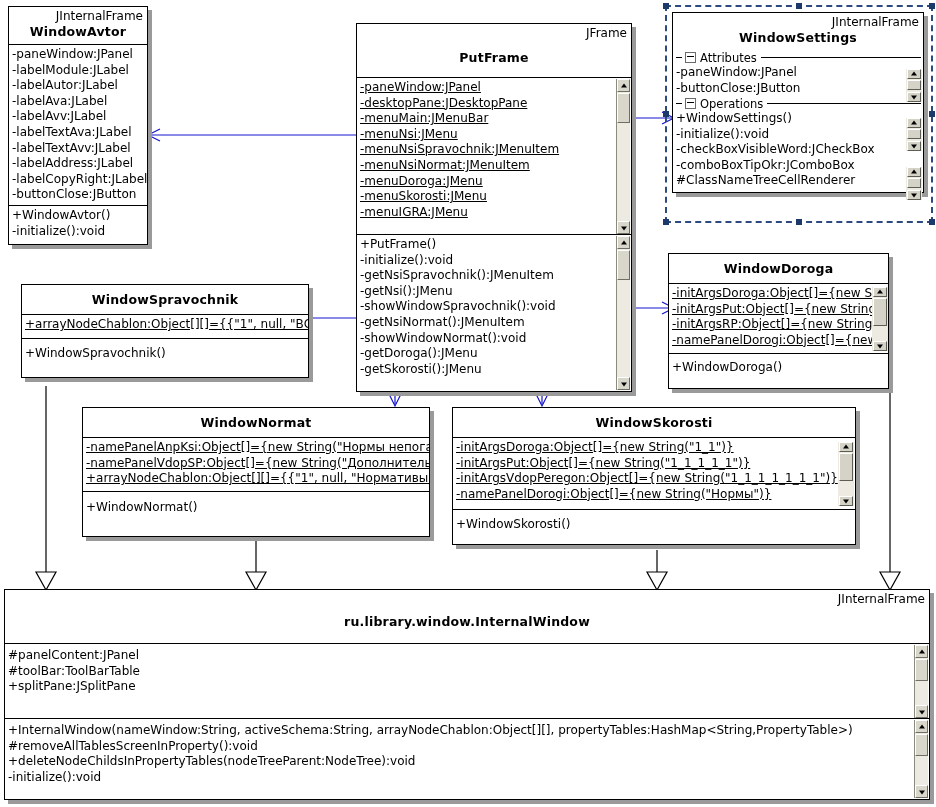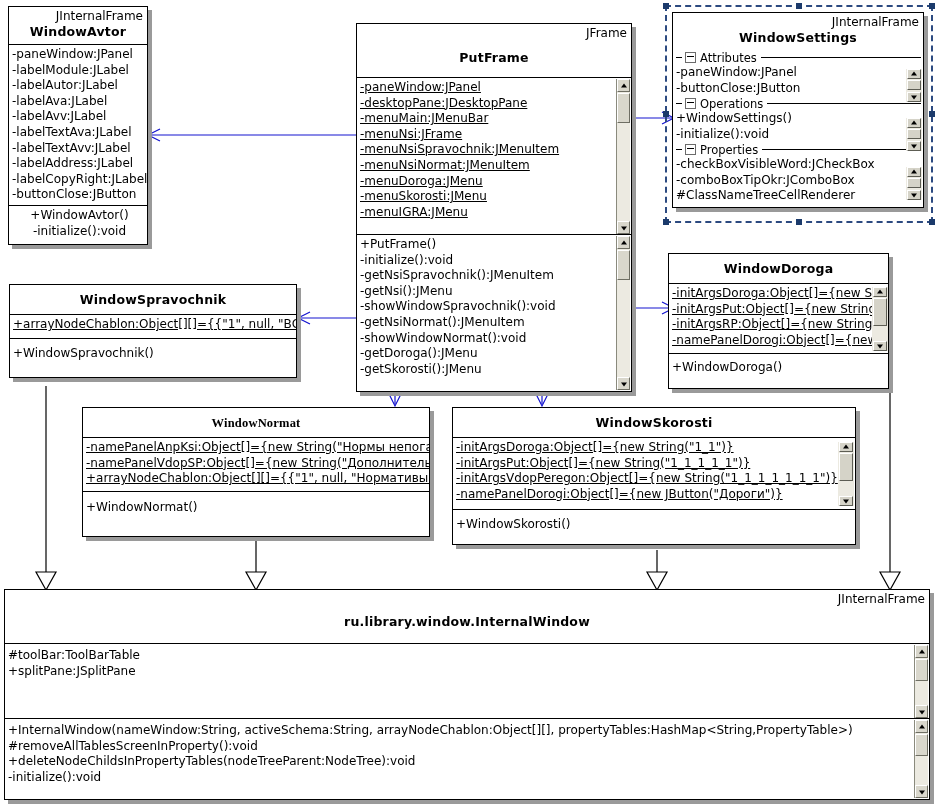--- a/index.html
+++ b/index.html
@@ -138,36 +138,36 @@
       <div class="mem">-labelModule:JLabel</div>
       <div class="mem">-labelAutor:JLabel</div>
       <div class="mem">-labelAva:JLabel</div>
       <div class="mem">-labelAvv:JLabel</div>
       <div class="mem">-labelTextAva:JLabel</div>
       <div class="mem">-labelTextAvv:JLabel</div>
       <div class="mem">-labelAddress:JLabel</div>
       <div class="mem">-labelCopyRight:JLabel</div>
       <div class="mem">-buttonClose:JButton</div>
     </div>
-    <div class="compart last" style="height:38px;text-align:center;">
+    <div class="compart last" style="height:38px;">
       <div class="mem">+WindowAvtor()</div>
       <div class="mem">-initialize():void</div>
     </div>
   </div>
 
   <div class="uml" style="left:356px;top:4px;width:276px;margin-top:19px;">
     <div class="hdr" style="height:54px;">
       <div class="stereo">JFrame</div>
       <div class="cname" style="padding-top:10px;">PutFrame</div>
     </div>
     <div class="compart" style="height:157px;">
       <div class="mem st">-paneWindow:JPanel</div>
       <div class="mem st">-desktopPane:JDesktopPane</div>
       <div class="mem st">-menuMain:JMenuBar</div>
-      <div class="mem st">-menuNsi:JFrame</div>
+      <div class="mem st">-menuNsi:JMenu</div>
       <div class="mem st">-menuNsiSpravochnik:JMenuItem</div>
       <div class="mem st">-menuNsiNormat:JMenuItem</div>
       <div class="mem st">-menuDoroga:JMenu</div>
       <div class="mem st">-menuSkorosti:JMenu</div>
       <div class="mem st">-menuIGRA:JMenu</div>
       <div class="sb" style="top:1px;height:155px;">
         <div class="btn up">
             <span class="ar"></span>
           </div>
         <div class="thumb" style="top:14px;height:30px;"></div>
@@ -220,26 +220,20 @@
         <span class="dash"></span>
         <span class="exp"></span>
         <span class="gl">Operations</span>
         <span class="rule"></span>
       </div>
       <div class="grow">+WindowSettings()</div>
       <div class="grow">-initialize():void</div>
     </div>
 
     <div>
-      <div class="grp">
-        <span class="dash"></span>
-        <span class="exp"></span>
-        <span class="gl">Properties</span>
-        <span class="rule"></span>
-      </div>
       <div class="grow">-checkBoxVisibleWord:JCheckBox</div>
       <div class="grow">-comboBoxTipOkr:JComboBox</div>
     </div>
 
     <div>
       <div class="grow">#ClassNameTreeCellRenderer</div>
       <div style="height:3px"></div>
     </div>
 
     <div class="sbm" style="right:1px;top:56px;height:33px;">
@@ -274,21 +268,21 @@
   <div class="sel" style="left:665px;top:5px;width:268px;height:218px;"></div>
   <div class="hnd" style="left:663px;top:3px;"></div>
   <div class="hnd" style="left:796px;top:3px;"></div>
   <div class="hnd" style="left:929px;top:3px;"></div>
   <div class="hnd" style="left:663px;top:111px;"></div>
   <div class="hnd" style="left:929px;top:111px;"></div>
   <div class="hnd" style="left:663px;top:219px;"></div>
   <div class="hnd" style="left:796px;top:219px;"></div>
   <div class="hnd" style="left:929px;top:219px;"></div>
 
-  <div class="uml" style="left:9px;top:284px;width:288px;">
+  <div class="uml" style="left:21px;top:284px;width:288px;">
     <div class="hdr" style="padding-top:6px;height:30px;">
       <div class="cname">WindowSpravochnik</div>
     </div>
     <div class="compart" style="height:24px;">
       <div class="mem st">+arrayNodeChablon:Object[][]={{"1", null, "ВСП",</div>
     </div>
     <div class="compart last" style="height:38px;padding-top:7px;">
       <div class="mem">+WindowSpravochnik()</div>
     </div>
   </div>
@@ -311,42 +305,42 @@
             <span class="ar"></span>
           </div>
       </div>
     </div>
     <div class="compart last" style="height:34px;padding-top:6px;">
       <div class="mem">+WindowDoroga()</div>
     </div>
   </div>
 
   <div class="uml" style="left:82px;top:407px;width:348px;">
-    <div class="hdr" style="padding-top:6px;height:30px;font-family:Liberation Serif, serif;">
+    <div class="hdr" style="padding-top:6px;height:30px;">
       <div class="cname">WindowNormat</div>
     </div>
     <div class="compart" style="height:54px;">
       <div class="mem st">-namePanelAnpKsi:Object[]={new String("Нормы непогаше</div>
       <div class="mem st">-namePanelVdopSP:Object[]={new String("Дополнительны</div>
       <div class="mem st">+arrayNodeChablon:Object[][]={{"1", null, "Нормативы дл</div>
     </div>
     <div class="compart last" style="height:44px;padding-top:8px;">
       <div class="mem">+WindowNormat()</div>
     </div>
   </div>
 
   <div class="uml" style="left:452px;top:407px;width:404px;">
     <div class="hdr" style="padding-top:6px;height:30px;">
       <div class="cname">WindowSkorosti</div>
     </div>
     <div class="compart" style="height:72px;">
       <div class="mem st">-initArgsDoroga:Object[]={new String("1_1")}</div>
       <div class="mem st">-initArgsPut:Object[]={new String("1_1_1_1_1")}</div>
       <div class="mem st">-initArgsVdopPeregon:Object[]={new String("1_1_1_1_1_1_1")}</div>
-      <div class="mem st">-namePanelDorogi:Object[]={new JButton("Дороги")}</div>
+      <div class="mem st">-namePanelDorogi:Object[]={new String("Нормы")}</div>
       <div class="sbm" style="right:1px;top:4px;height:64px;">
         <div class="b up">
             <span class="ar"></span>
           </div>
         <div class="t" style="height:28px;"></div>
         <div class="b dn">
             <span class="ar"></span>
           </div>
       </div>
     </div>
@@ -354,20 +348,21 @@
       <div class="mem">+WindowSkorosti()</div>
     </div>
   </div>
 
   <div class="uml" style="left:4px;top:589px;width:926px;">
     <div class="hdr" style="height:54px;">
       <div class="stereo">JInternalFrame</div>
       <div class="cname" style="padding-top:8px;">ru.library.window.InternalWindow</div>
     </div>
     <div class="compart" style="height:75px;padding-top:4px;">
+      <div class="mem">#panelContent:JPanel</div>
       <div class="mem">#toolBar:ToolBarTable</div>
       <div class="mem">+splitPane:JSplitPane</div>
       <div class="sb" style="top:1px;height:73px;">
         <div class="btn up">
             <span class="ar"></span>
           </div>
         <div class="thumb" style="top:14px;height:22px;"></div>
         <div class="btn dn">
             <span class="ar"></span>
           </div>

